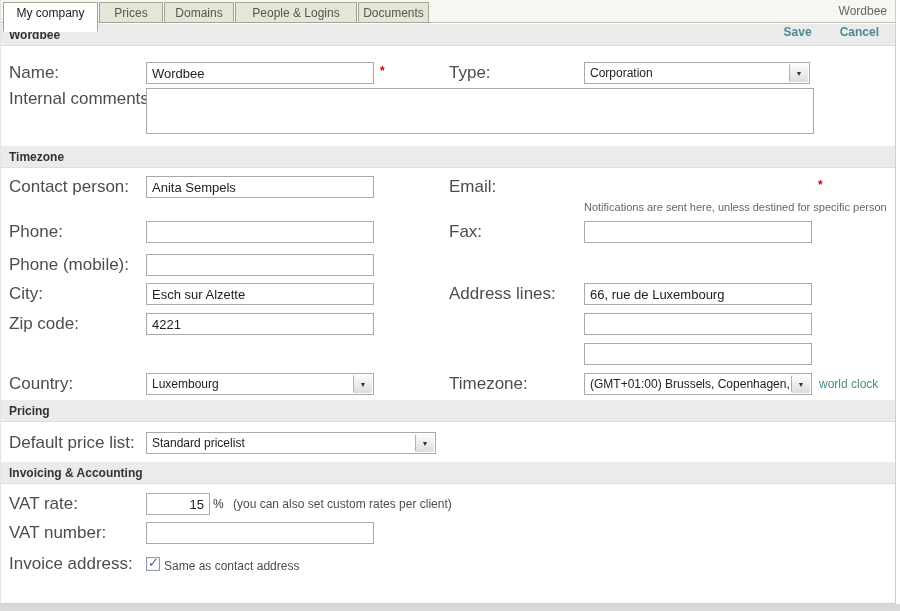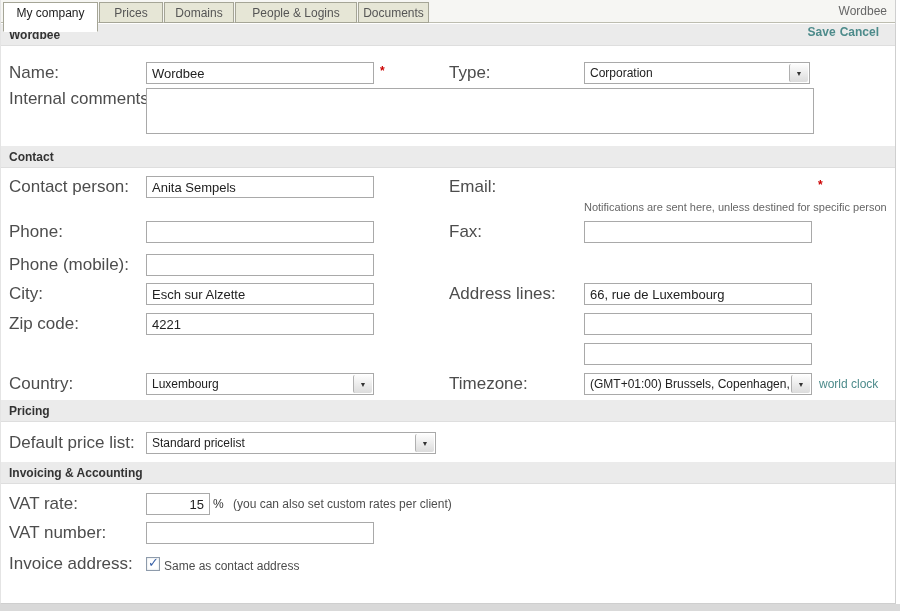--- a/index.html
+++ b/index.html
@@ -15,21 +15,21 @@
   .tabs { position:absolute; left:2px; top:2px; display:flex; }
   .tab { height:21px; line-height:20px; text-align:center; font-size:12px; color:#555;
          background:#e6e6d6; border:1px solid #a5a596; margin-right:1px; cursor:pointer; }
   .tab.active { background:#fff; color:#222; border-bottom:1px solid #fff; height:30px; position:relative; z-index:2; }
   .brand { position:absolute; right:8px; top:4px; font-size:12px; color:#666; }
 
   
   .sec-header { position:absolute; left:0; width:100%; height:22px; background:#ebebeb;
                 border-bottom:1px solid #dedede; }
   .sec-title { position:absolute; left:8px; top:0; line-height:22px; font-size:12px; font-weight:bold; color:#333; }
-  .actions { position:absolute; right:16px; top:0; height:15px; display:flex; gap:4px; align-items:center; }
+  .actions { position:absolute; right:16px; top:0; height:15px; display:flex; gap:28px; align-items:center; }
   .tlink { font-size:12px; font-weight:bold; color:#4d8b8b; text-decoration:none; cursor:pointer; }
 
   .lbl { position:absolute; font-size:17px; color:#4d4d4d; line-height:22px; white-space:nowrap; }
   .ipt { position:absolute; height:22px; border:1px solid #a9a9a9; background:#fff; font-size:13px;
          color:#222; padding:2px 5px; font-family:"Liberation Sans","DejaVu Sans",sans-serif; }
   .ta  { position:absolute; border:1px solid #a9a9a9; background:#fff; font-size:13px; color:#222;
          padding:2px 5px; resize:none; font-family:"Liberation Sans","DejaVu Sans",sans-serif; }
   .req { position:absolute; color:#cc0000; font-size:12px; font-weight:bold; }
   .note { position:absolute; font-size:11px; color:#666; white-space:nowrap; }
   .inline-note { position:absolute; font-size:12px; color:#4d4d4d; line-height:22px; white-space:nowrap; }
@@ -83,21 +83,21 @@
       <span class="dd-text">Corporation</span>
       <span class="dd-btn">
           <span class="dd-arrow">▼</span>
         </span>
     </div>
 
     <span class="lbl" style="left:8px;top:88px">Internal comments:</span>
     <textarea class="ta" style="left: 145px; top: 88px; width: 668px; height: 46px;"></textarea>
 
     <div class="sec-header" style="top:146px">
-      <span class="sec-title">Contact</span>
+      <span class="sec-title">Timezone</span>
     </div>
 
     <span class="lbl" style="left:8px;top:176px">Contact person:</span>
     <input class="ipt" style="left: 145px; top: 176px; width: 228px;" value="Anita Sempels">
 
     <span class="lbl" style="left:448px;top:176px">Email:</span>
     <span class="req" style="left:817px;top:178px">*</span>
     <span class="note" style="left:583px;top:201px">Notifications are sent here, unless destined for specific person</span>
 
     <span class="lbl" style="left:8px;top:221px">Phone:</span>

